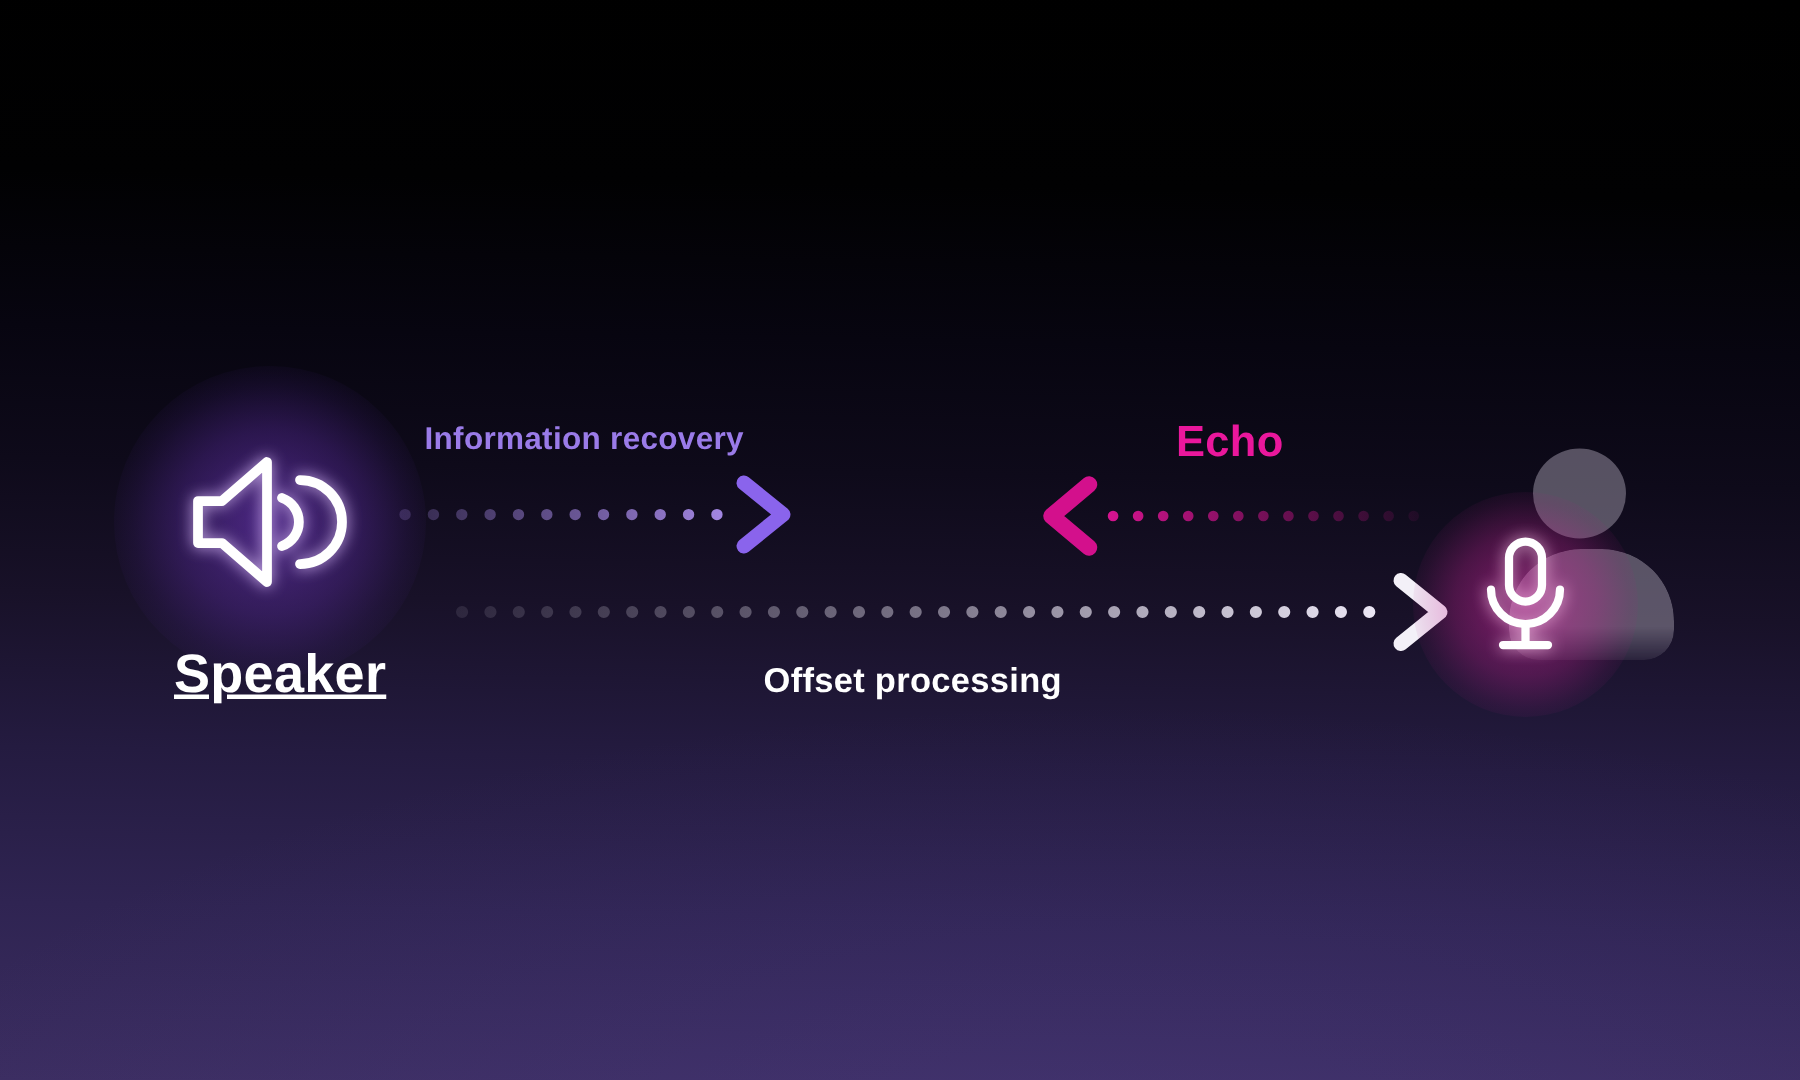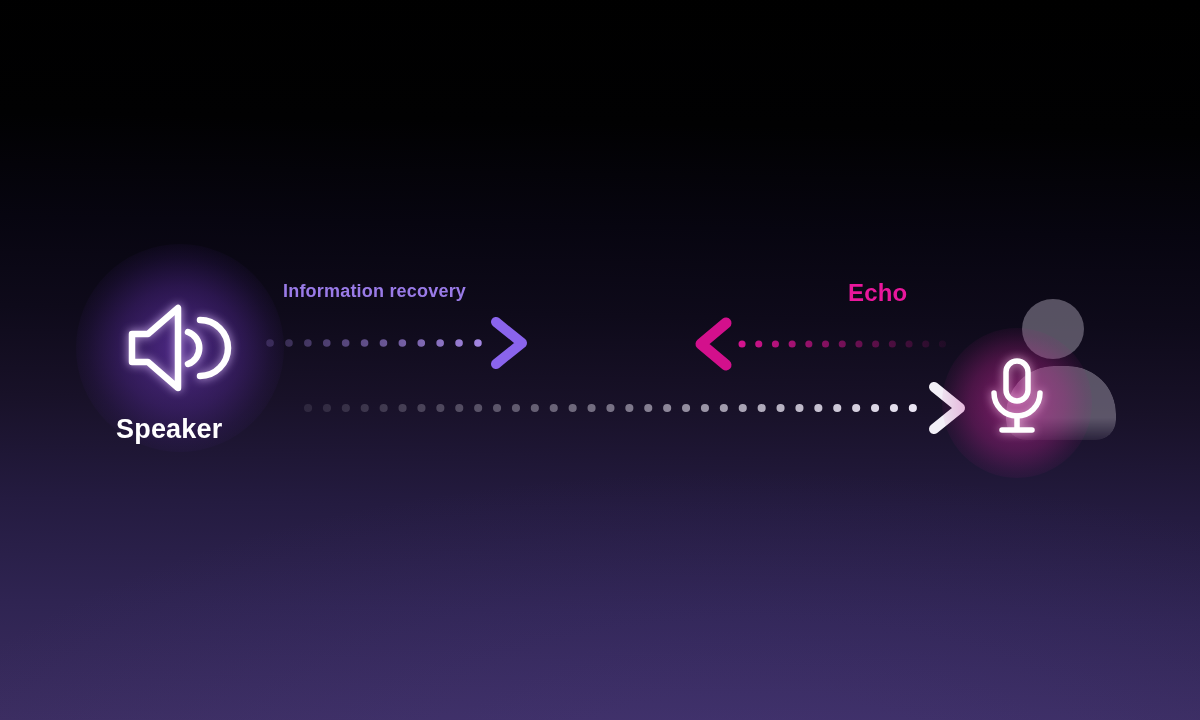--- a/index.html
+++ b/index.html
@@ -48,37 +48,37 @@
 <body>
 
 <div class="stage">
 
   <div class="glow glow-speaker abs" style="left:76px; top:244px; width:208px; height:208px;"></div>
   <svg class="abs speaker-svg" style="left:128px; top:300px;" width="104" height="96" viewBox="0 0 104 96">
     <path class="wicon" stroke-width="6.5" d="M4,34 H20 L50,8 V88 L20,62 H4 Z"></path>
     <path class="wicon" stroke-width="6.5" d="M60,32 A17,17 0 0 1 60,64"></path>
     <path class="wicon" stroke-width="6.5" d="M72,20 A28,28 0 0 1 72,76"></path>
   </svg>
-  <div class="label" style="left:116px; top:414px; font-size:27px; color:#ffffff;">Speaker</div>
+  <div class="label" style="left:116px; top:428px; font-size:36px; color:#ffffff;text-decoration:underline;">Speaker</div>
 
-  <div class="label" style="left:283px; top:281px; font-size:18px; color:#9a7be8;">Information recovery</div>
+  <div class="label" style="left:283px; top:281px; font-size:21px; color:#9a7be8;">Information recovery</div>
   <svg class="arrow-svg" style="left:266px; top:319px;" width="262" height="48" viewBox="0 0 262 48">
     <defs>
       <linearGradient id="gradInfo" gradientUnits="userSpaceOnUse" x1="4" y1="0" x2="222" y2="0">
         <stop offset="0" stop-color="#a78ae8" stop-opacity="0.22"></stop>
         <stop offset="0.55" stop-color="#a78ae8" stop-opacity="0.6"></stop>
         <stop offset="1" stop-color="#a78ae8" stop-opacity="1"></stop>
       </linearGradient>
     </defs>
     <line x1="4" y1="24" x2="222" y2="24" stroke="url(#gradInfo)" stroke-width="7.5" stroke-linecap="round" stroke-dasharray="0.1 18.8"></line>
     <polyline points="230,3 256,24 230,45" fill="none" stroke="#8a64ec" stroke-width="10" stroke-linecap="round" stroke-linejoin="round"></polyline>
   </svg>
 
 
-  <div class="label" style="left:848px; top:279px; font-size:24px; color:#ea179c;">Echo</div>
+  <div class="label" style="left:784px; top:279px; font-size:29px; color:#ea179c;">Echo</div>
   <svg class="arrow-svg" style="left:694px; top:320px;" width="256" height="48" viewBox="0 0 256 48">
     <defs>
       <linearGradient id="gradEcho" gradientUnits="userSpaceOnUse" x1="46" y1="0" x2="250" y2="0">
         <stop offset="0" stop-color="#d6138f" stop-opacity="1"></stop>
         <stop offset="0.45" stop-color="#d6138f" stop-opacity="0.55"></stop>
         <stop offset="1" stop-color="#d6138f" stop-opacity="0.08"></stop>
       </linearGradient>
     </defs>
     <polyline points="32,3 7,24 32,45" fill="none" stroke="#d3108c" stroke-width="11" stroke-linecap="round" stroke-linejoin="round"></polyline>
     <line x1="48" y1="24" x2="250" y2="24" stroke="url(#gradEcho)" stroke-width="7" stroke-linecap="round" stroke-dasharray="0.1 16.6"></line>
@@ -88,20 +88,21 @@
     <defs>
       <linearGradient id="gradOffset" gradientUnits="userSpaceOnUse" x1="6" y1="0" x2="624" y2="0">
         <stop offset="0" stop-color="#efeaf8" stop-opacity="0.10"></stop>
         <stop offset="0.5" stop-color="#efeaf8" stop-opacity="0.45"></stop>
         <stop offset="1" stop-color="#efeaf8" stop-opacity="1"></stop>
       </linearGradient>
     </defs>
     <line x1="6" y1="24" x2="624" y2="24" stroke="url(#gradOffset)" stroke-width="8" stroke-linecap="round" stroke-dasharray="0.1 18.8"></line>
     <polyline points="632,3 658,24 632,45" fill="none" stroke="#f3f0f8" stroke-width="10" stroke-linecap="round" stroke-linejoin="round"></polyline>
   </svg>
+  <div class="label" style="left:509px; top:440px; font-size:23px; color:#ffffff;">Offset processing</div>
 
   <div class="person-part person-head" style="left:1022px; top:299px; width:62px; height:60px;"></div>
   <div class="person-part person-body" style="left:1006px; top:366px; width:110px; height:74px;"></div>
 
   <div class="glow glow-mic abs" style="left:942px; top:328px; width:150px; height:150px;"></div>
   <svg class="abs mic-svg" style="left:982px; top:358px;" width="70" height="84" viewBox="0 0 70 84">
     <rect class="wicon" stroke-width="5.5" x="24" y="3" width="22" height="40" rx="11"></rect>
     <path class="wicon" stroke-width="5.5" d="M12,35 a23,23 0 0 0 46,0"></path>
     <line class="wicon" stroke-width="5.5" x1="35" y1="58" x2="35" y2="70"></line>
     <line class="wicon" stroke-width="5.5" x1="20" y1="72" x2="50" y2="72"></line>

